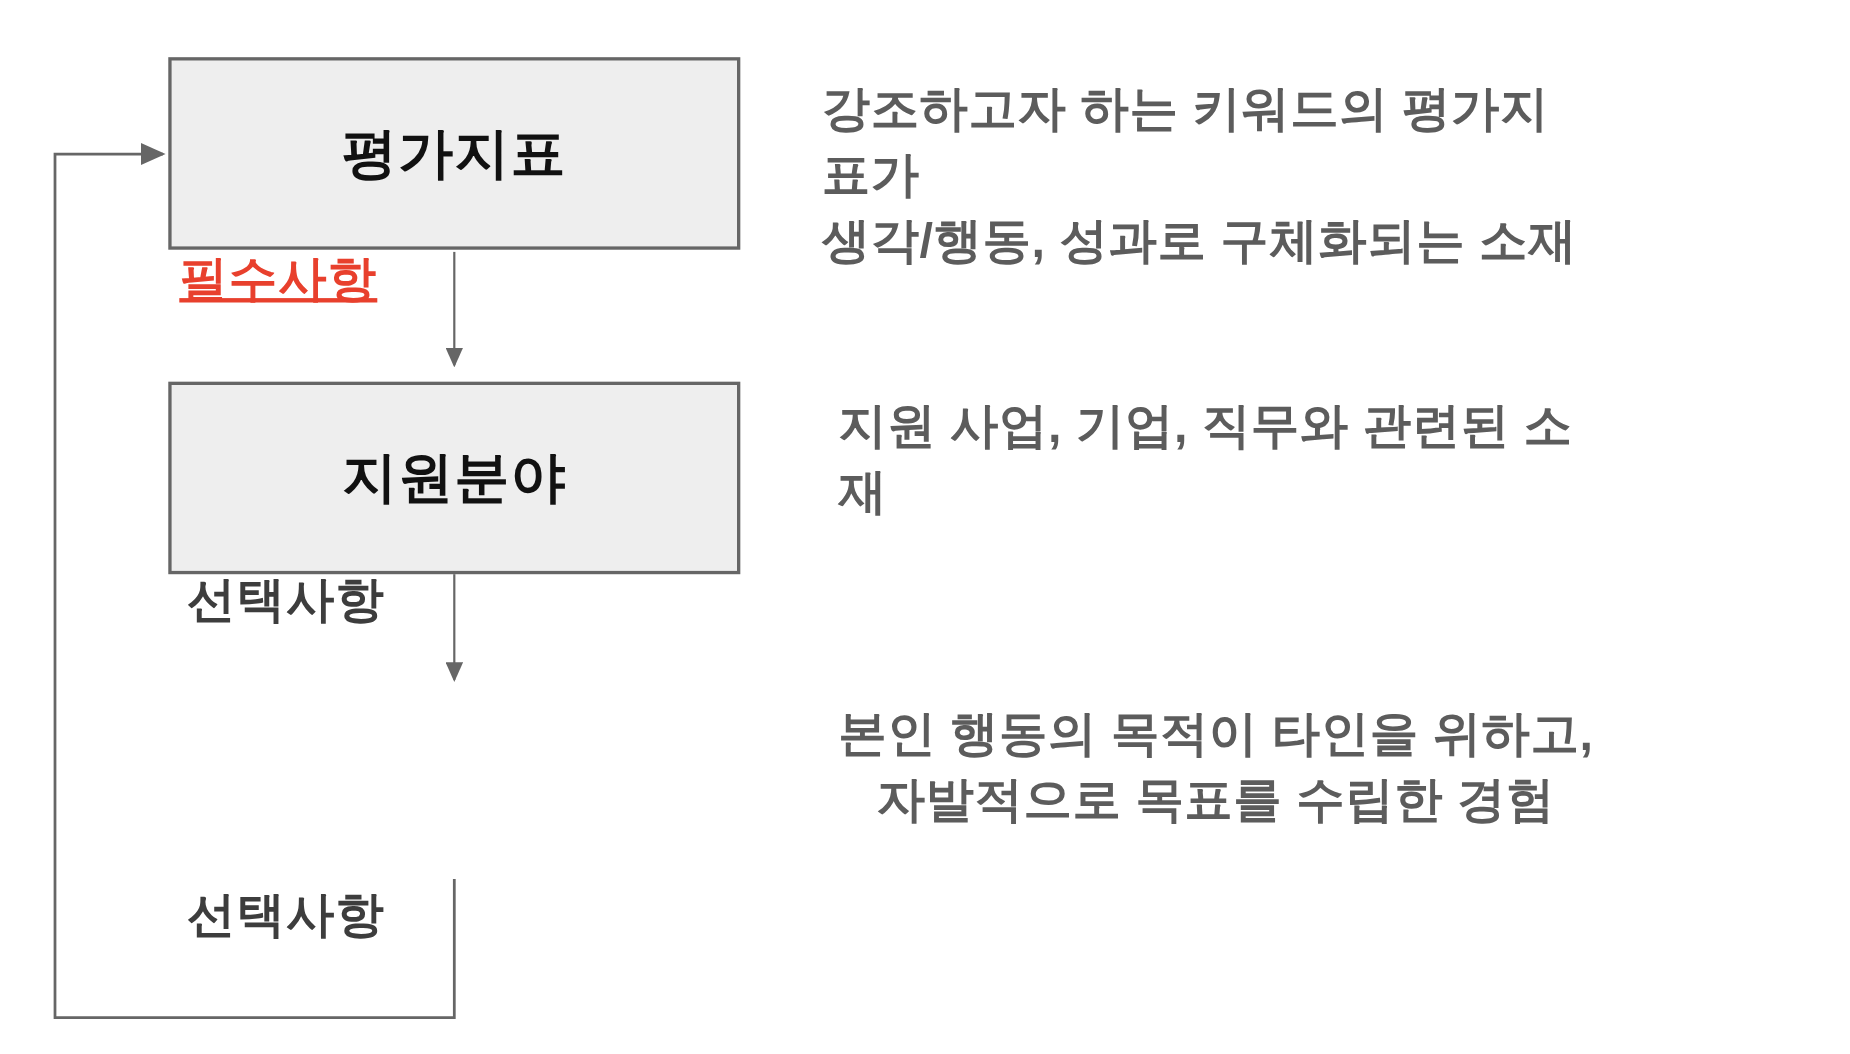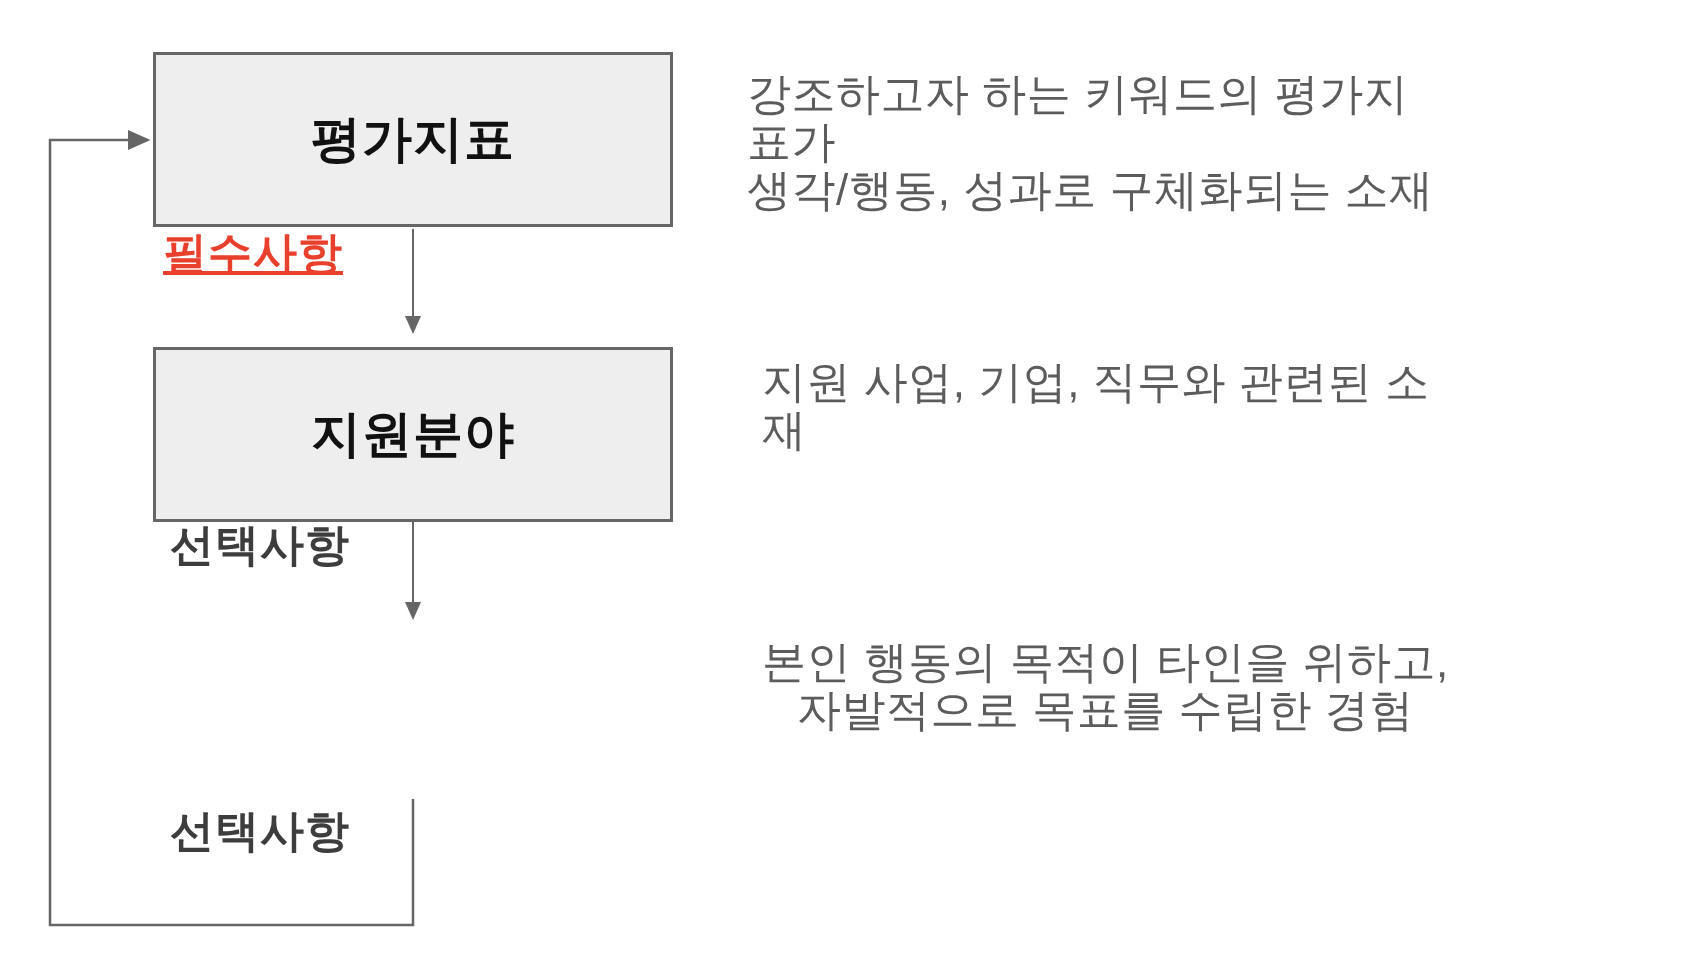--- a/index.html
+++ b/index.html
@@ -60,22 +60,22 @@
     color: var(--tag-dark, #3d3d3d);
   }
   .tag-optional-2 {
     left: 170px;
     top: 802px;
     color: var(--tag-dark, #3d3d3d);
   }
   .desc {
     position: absolute;
     font-size: 44px;
-    line-height: 48px;
-    font-weight: 400;
+    line-height: 60px;
+    font-weight: 700;
     color: var(--desc-gray, #5c5c5c);
     white-space: pre-line;
     letter-spacing: 0.5px;
   }
   .desc-1 { left: 747px; top: 70px; }
   .desc-2 { left: 762px; top: 358px; }
   .desc-3 { left: 762px; top: 638px; text-align: center; }
 </style>
 </head>
 <body>

